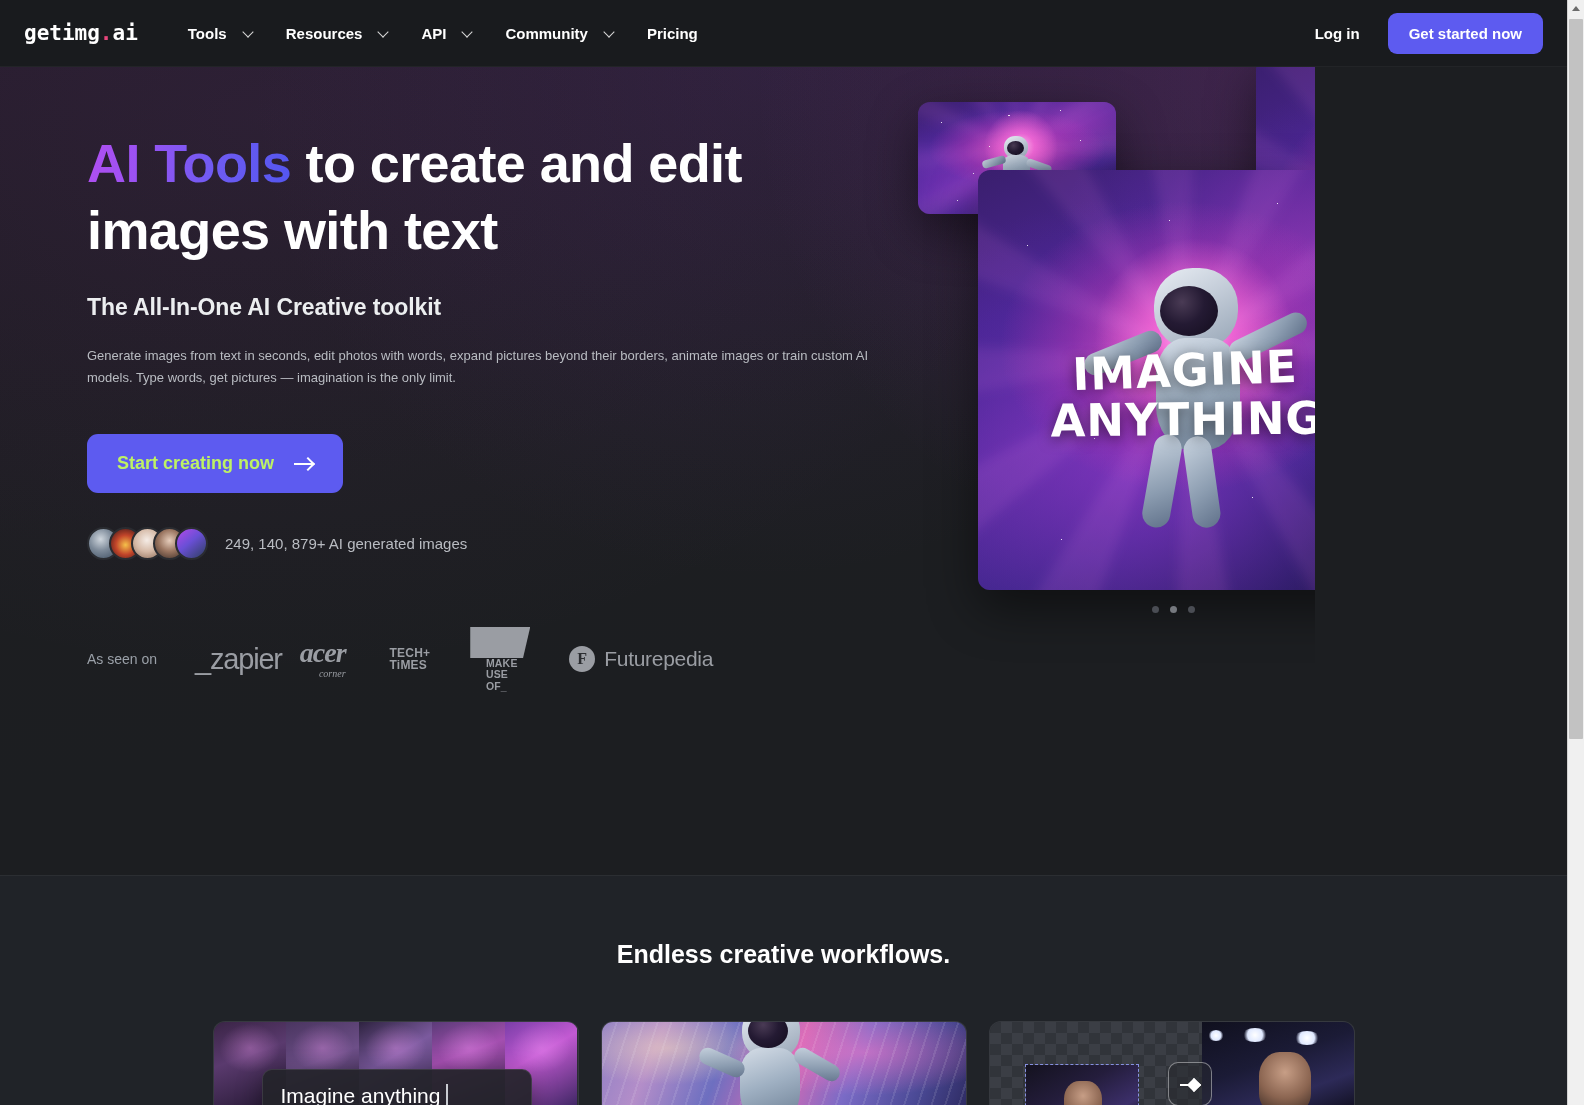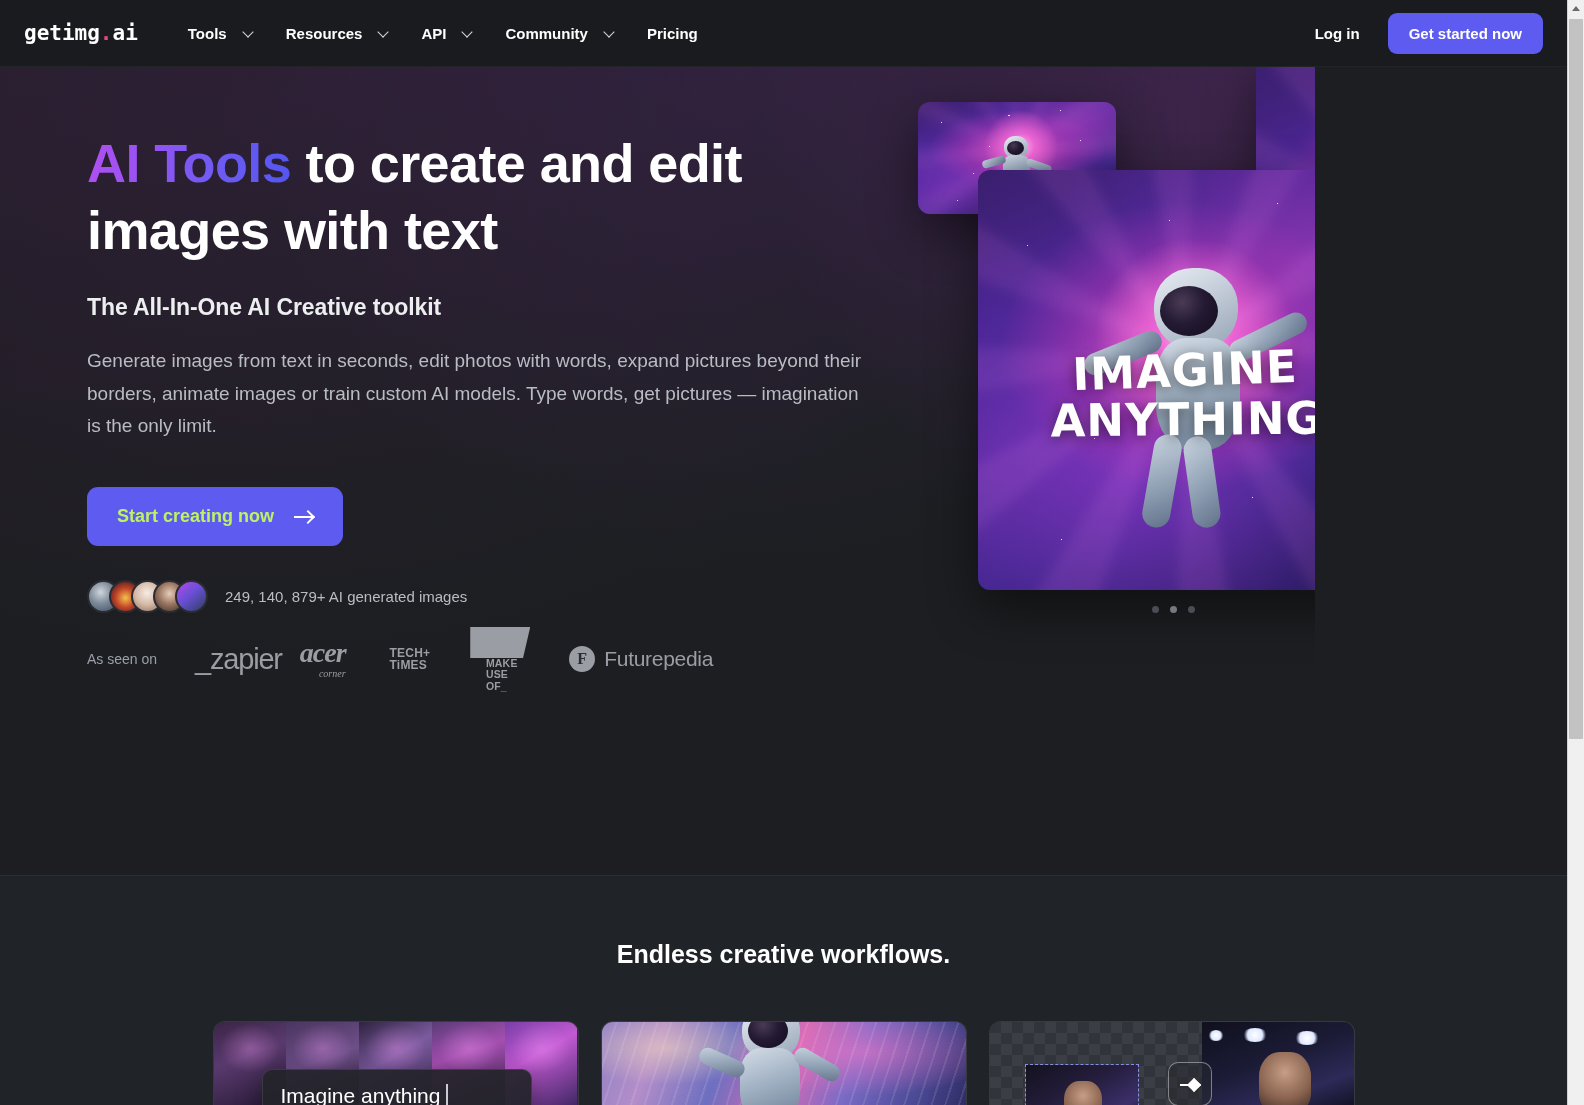--- a/index.html
+++ b/index.html
@@ -118,21 +118,21 @@
     -webkit-background-clip: text; background-clip: text;
     -webkit-text-fill-color: transparent; color: transparent;
   }
   .subhead {
     margin-top: 30px;
     font-size: 23px; font-weight: 700; color: #eceef0;
     letter-spacing: -0.1px;
   }
   .lede {
     margin-top: 24px; width: 790px;
-    font-size: 19px; line-height: 1.72; color: #b9bcc2;
+    font-size: 13px; line-height: 1.72; color: #b9bcc2;
   }
 
   .start-btn {
     margin-top: 44px;
     display: inline-flex; align-items: center; gap: 20px;
     background: #5d5bf0; color: #bef264;
     font-size: 18px; font-weight: 700;
     padding: 19px 30px; border-radius: 11px;
     border: none; cursor: pointer;
     font-family: "Liberation Sans", sans-serif;

